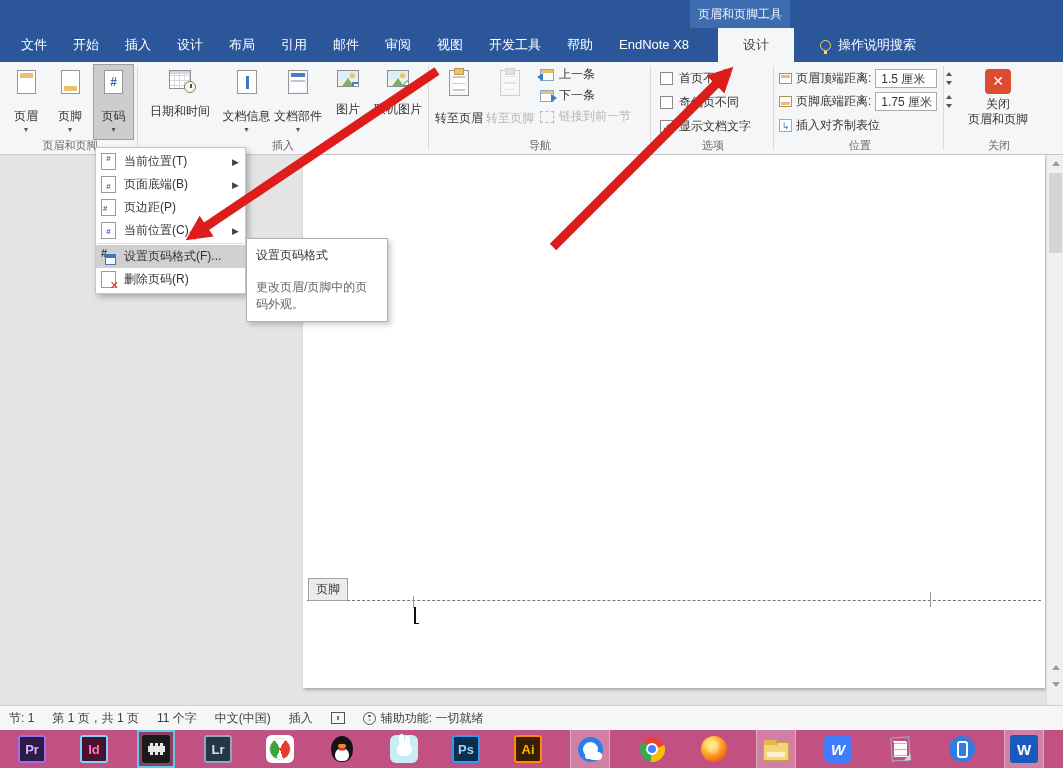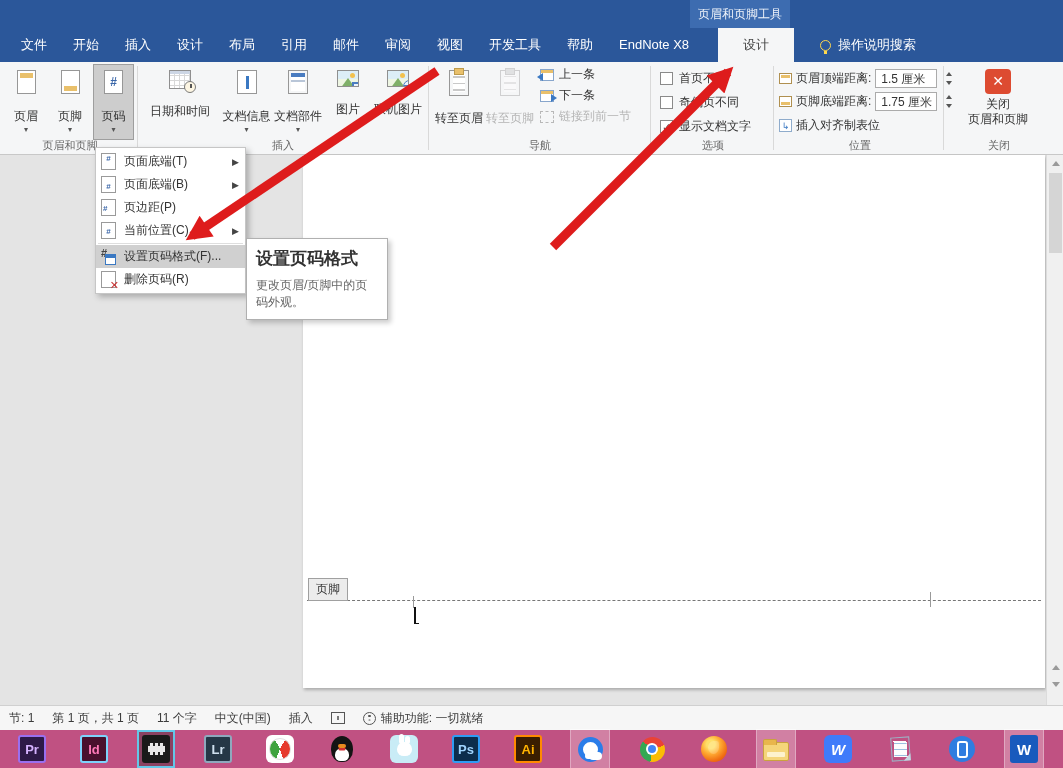--- a/index.html
+++ b/index.html
@@ -111,21 +111,21 @@
   .mic { width:15px; height:17px; background:#fff; border:1px solid #9a9a9a; position:relative; flex:none; }
   .mic .h { position:absolute; width:100%; text-align:center; font-size:8px; font-weight:bold; color:#3a66a8; line-height:8px; }
   .mic .h.top { top:1px; } .mic .h.bot { bottom:1px; } .mic .h.mid { top:4.5px; }
   .mic.fmt { border:none; background:none; }
   .mic.fmt::before { content:"#"; position:absolute; left:0; top:-1px; font-size:11px; font-weight:bold; color:#444; }
   .mic.fmt::after { content:""; position:absolute; right:0; bottom:0; width:9px; height:9px; border:1px solid #3a78c2; background:linear-gradient(#3a78c2 3px,#fff 3px); }
   .mic .redx { position:absolute; right:-4px; bottom:-3px; color:#c83232; font-size:11px; font-weight:bold; line-height:10px; }
 
   
   .tooltip { position:absolute; left:246px; top:238px; width:142px; background:#fff; border:1px solid #b0b0b0; box-shadow:3px 3px 5px rgba(0,0,0,0.2); padding:8px 9px; z-index:21; }
-  .tt-title { font-size:17px; font-weight:bold; color:#333; margin-bottom:7px; white-space:nowrap; }
+  .tt-title { font-size:12px; font-weight:normal; color:#333; margin-bottom:15px; white-space:nowrap; }
   .tt-body { font-size:12px; color:#666; line-height:1.4; }
 
   
   .statusbar { position:absolute; left:0; top:705px; width:1063px; height:25px; background:#f6f6f6; border-top:1px solid #d0d0d0; display:flex; align-items:center; font-size:12px; color:#3c3c3c; }
   .sb { margin-left:18px; white-space:nowrap; cursor:default; }
   .sb.first { margin-left:9px; }
   .icmacro { width:14px; height:12px; border:1px solid #555; margin-left:18px; position:relative; background:repeating-linear-gradient(90deg,transparent 0 3px,#777 3px 5px) content-box; padding:3px 2px; }
   .icaccess { width:13px; height:13px; border:1.3px solid #555; border-radius:50%; margin:0 5px 0 18px; position:relative; }
   .icaccess::after { content:""; position:absolute; left:4.5px; top:2px; width:2.5px; height:2.5px; border-radius:50%; background:#555; box-shadow:0 4px 0 -0.5px #555; }
 
@@ -371,21 +371,21 @@
           <i class="t-dn"></i>
         </div>
     </div>
   </div>
 
   <div class="menu">
     <div class="mi">
       <span class="mic">
           <span class="h top">#</span>
         </span>
-      <span class="mlabel">页面底端(T)</span>
+      <span class="mlabel">当前位置(T)</span>
       <span class="sub">▶</span>
     </div>
     <div class="mi">
       <span class="mic">
           <span class="h bot">#</span>
         </span>
       <span class="mlabel">页面底端(B)</span>
       <span class="sub">▶</span>
     </div>
     <div class="mi">

